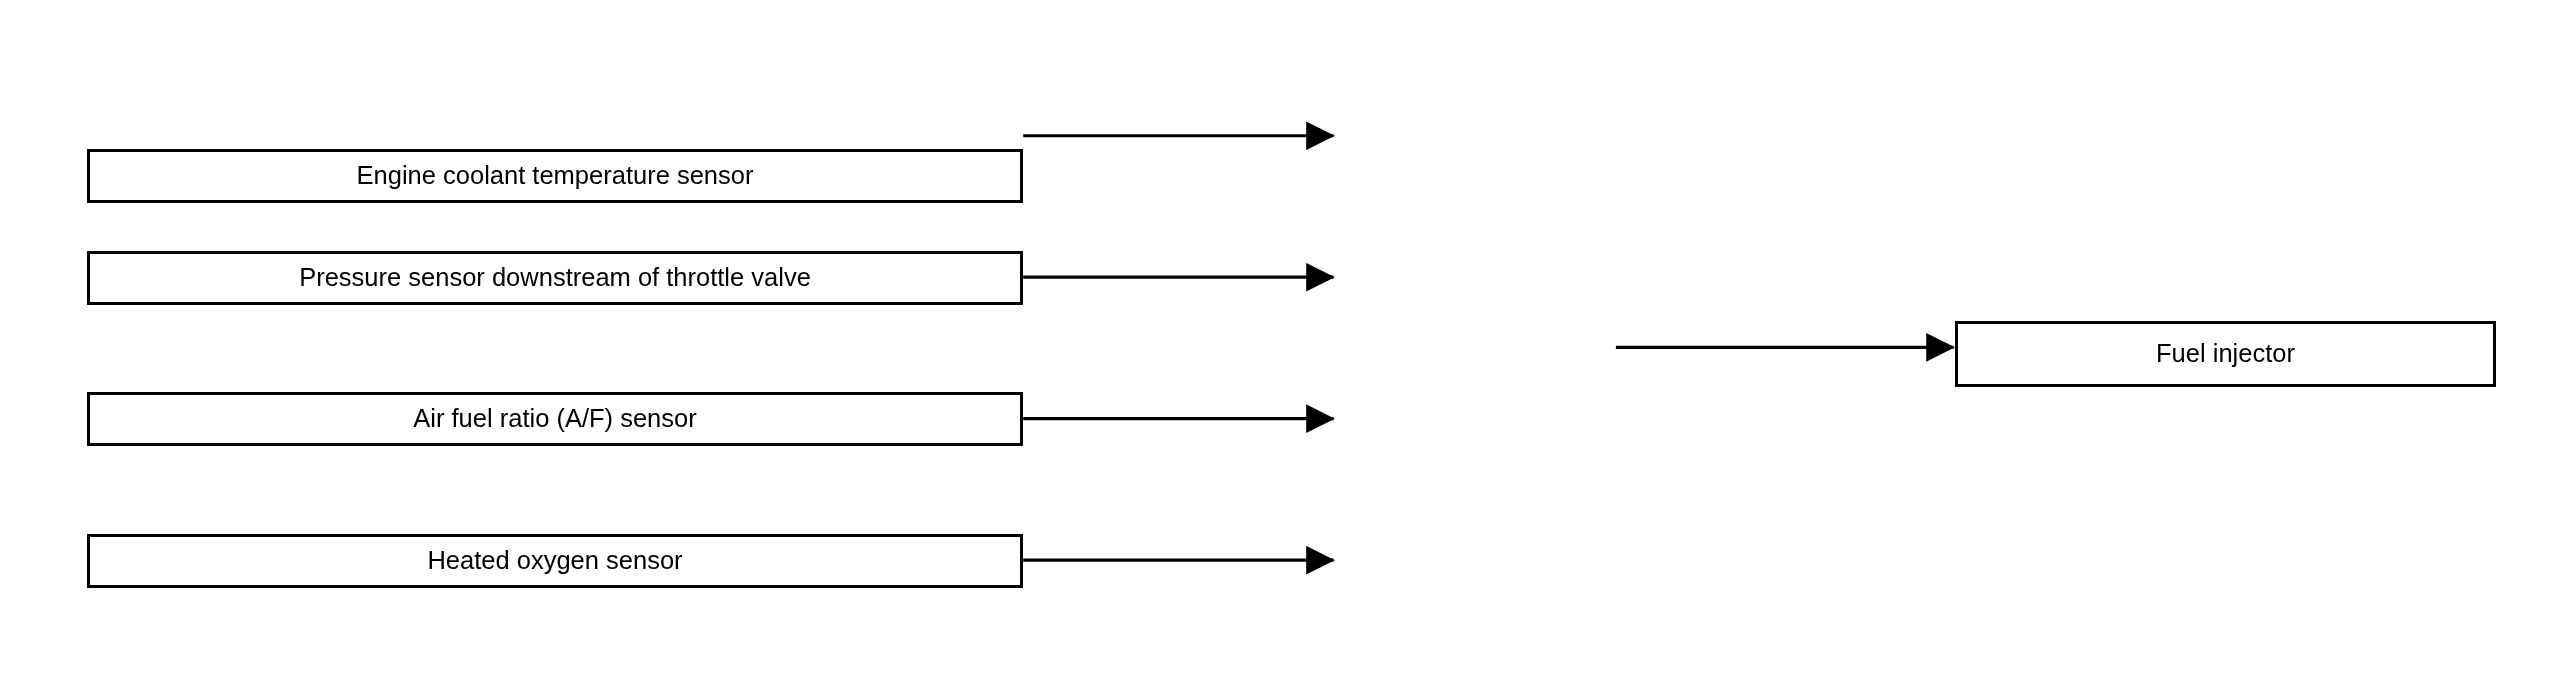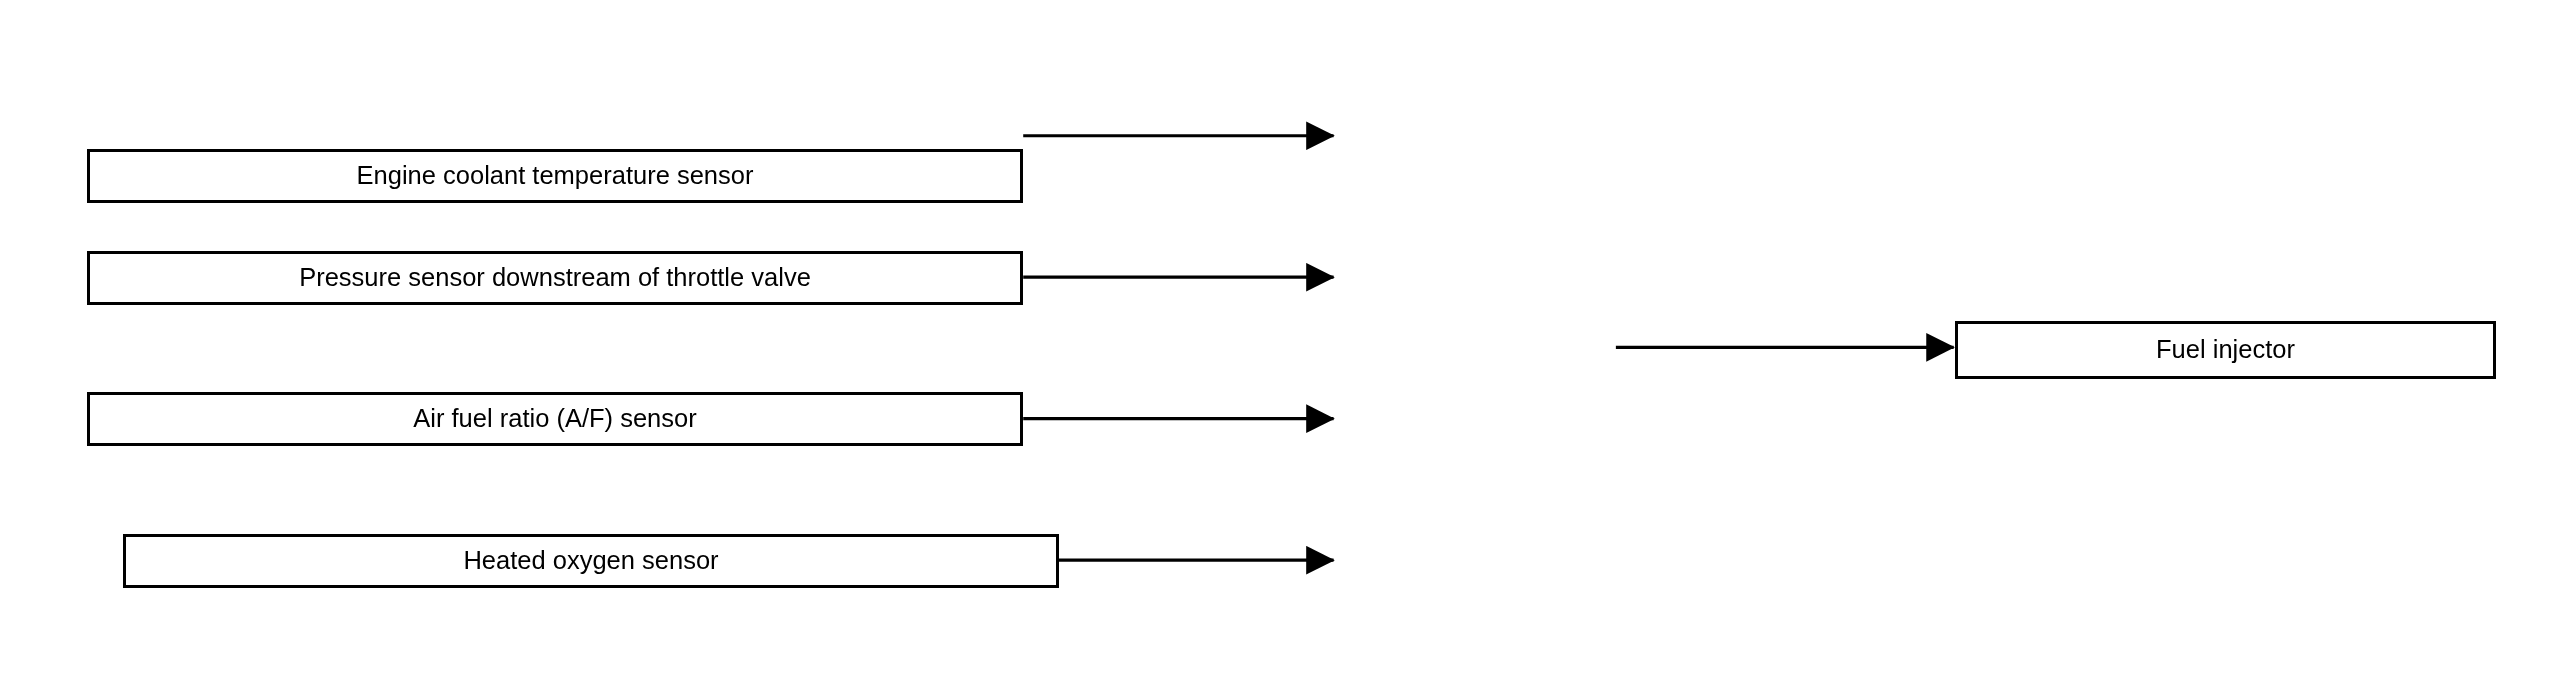--- a/index.html
+++ b/index.html
@@ -44,42 +44,42 @@
   }
   
   .sensor-box {
     left: 87px;
     width: 936px;
     height: 54px;
   }
   .sensor-box.s1 { top: 109px; margin-top: 40px; }
   .sensor-box.s2 { top: 251px; }
   .sensor-box.s3 { top: 392px; }
-  .sensor-box.s4 { top: 534px; margin-left: 36px; }
+  .sensor-box.s4 { top: 534px; }
 
   
   .controller-box {
     left: 1335px;
     top: 81px;
     width: 281px;
     height: 533px;
     display: block;
   }
   .controller-box .node-label {
     position: absolute;
     left: 99px;
     top: 245px;
   }
 
   
   .actuator-box {
     left: 1955px;
     top: 321px;
     width: 541px;
-    height: 58px;
+    height: 66px;
   }
 </style>
 </head>
 <body>
 
 <div class="diagram-canvas">
 
   <svg class="diagram-svg" viewBox="0 0 4041 1089" xmlns="http://www.w3.org/2000/svg">
     <defs>
       <marker id="arrowhead" markerWidth="9" markerHeight="9" refX="8.6" refY="4.5" orient="auto" markerUnits="strokeWidth">

